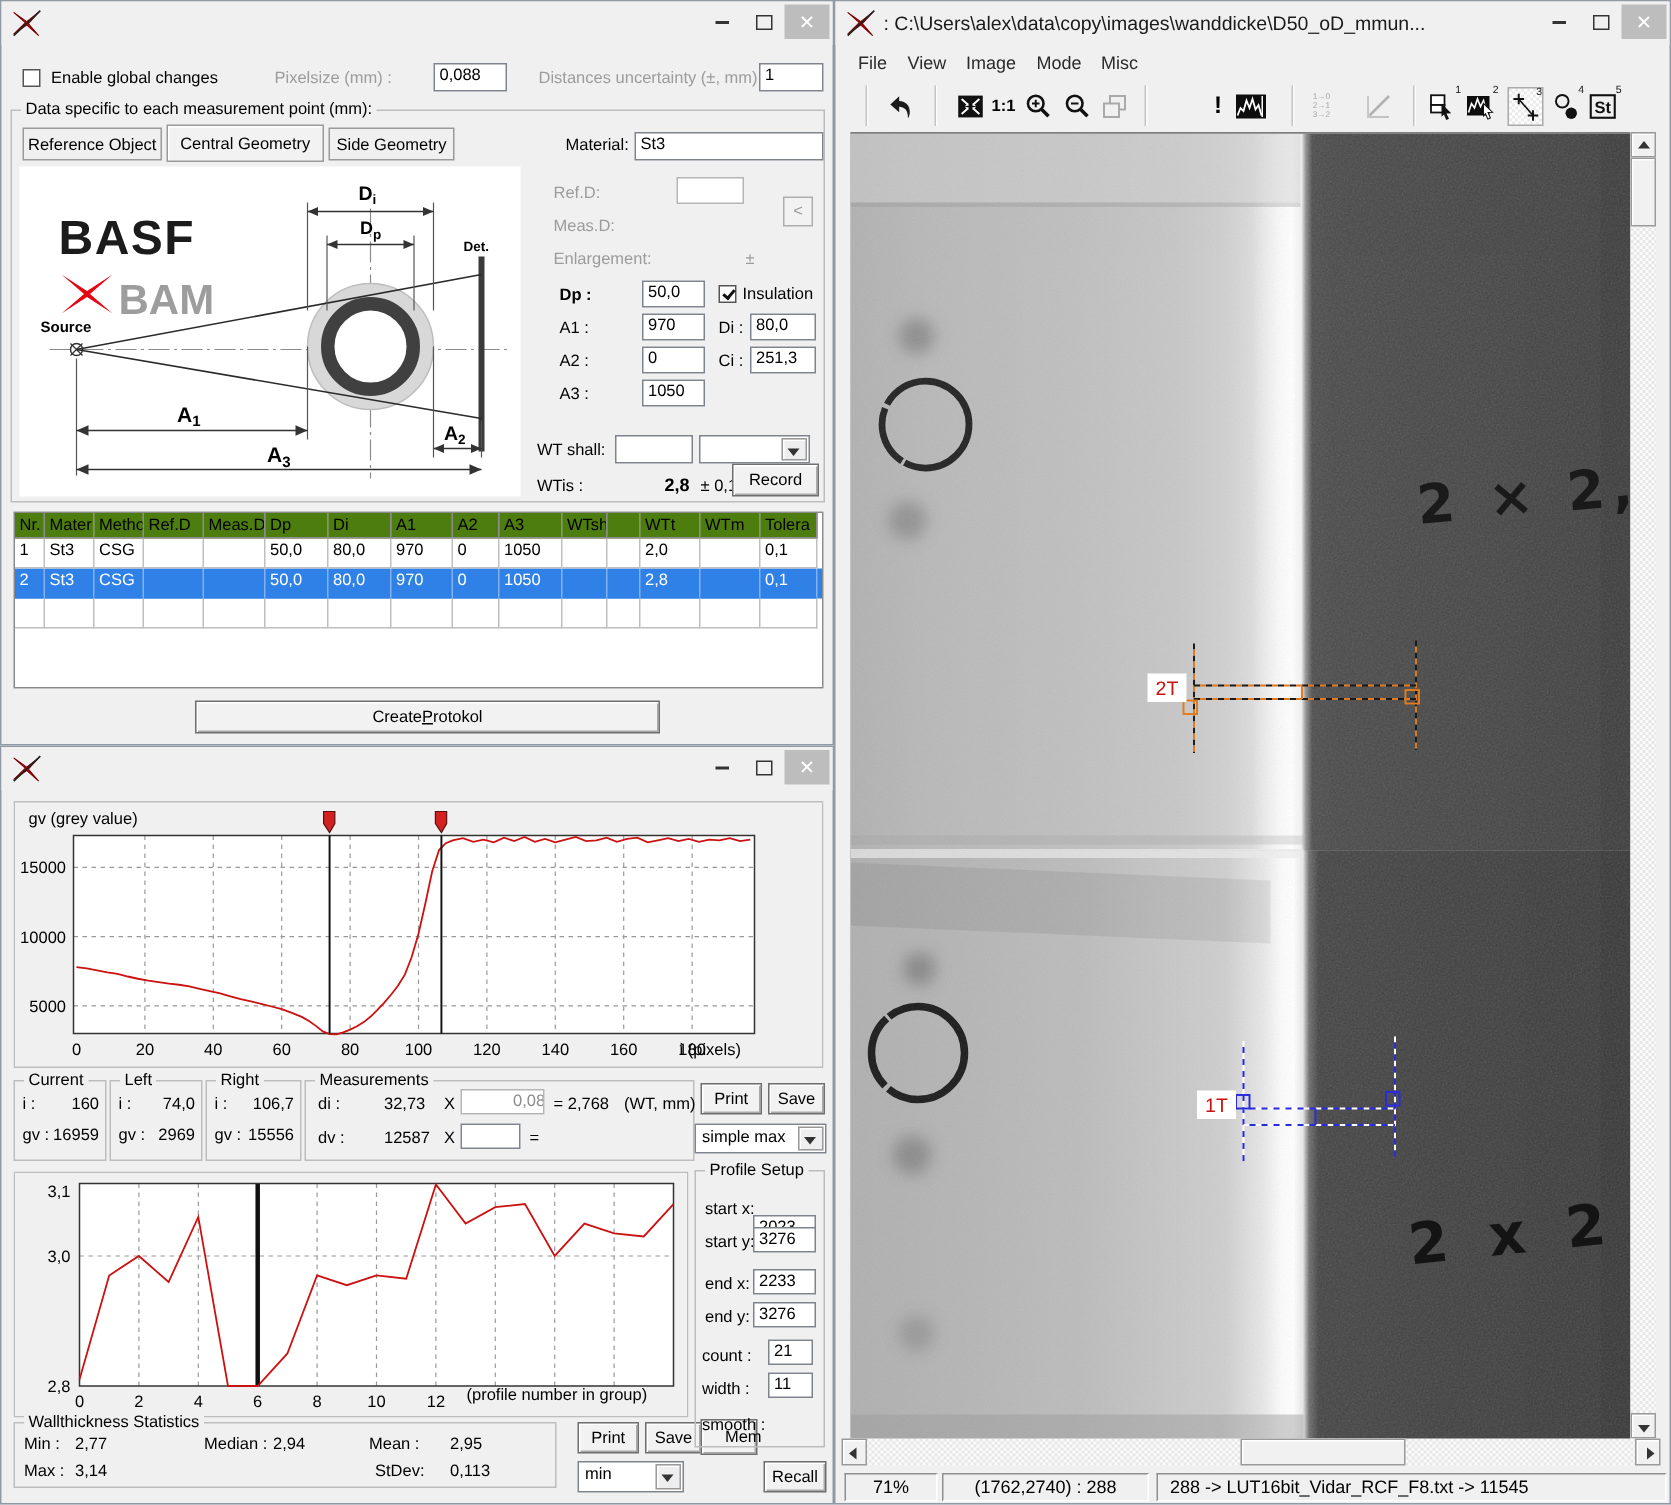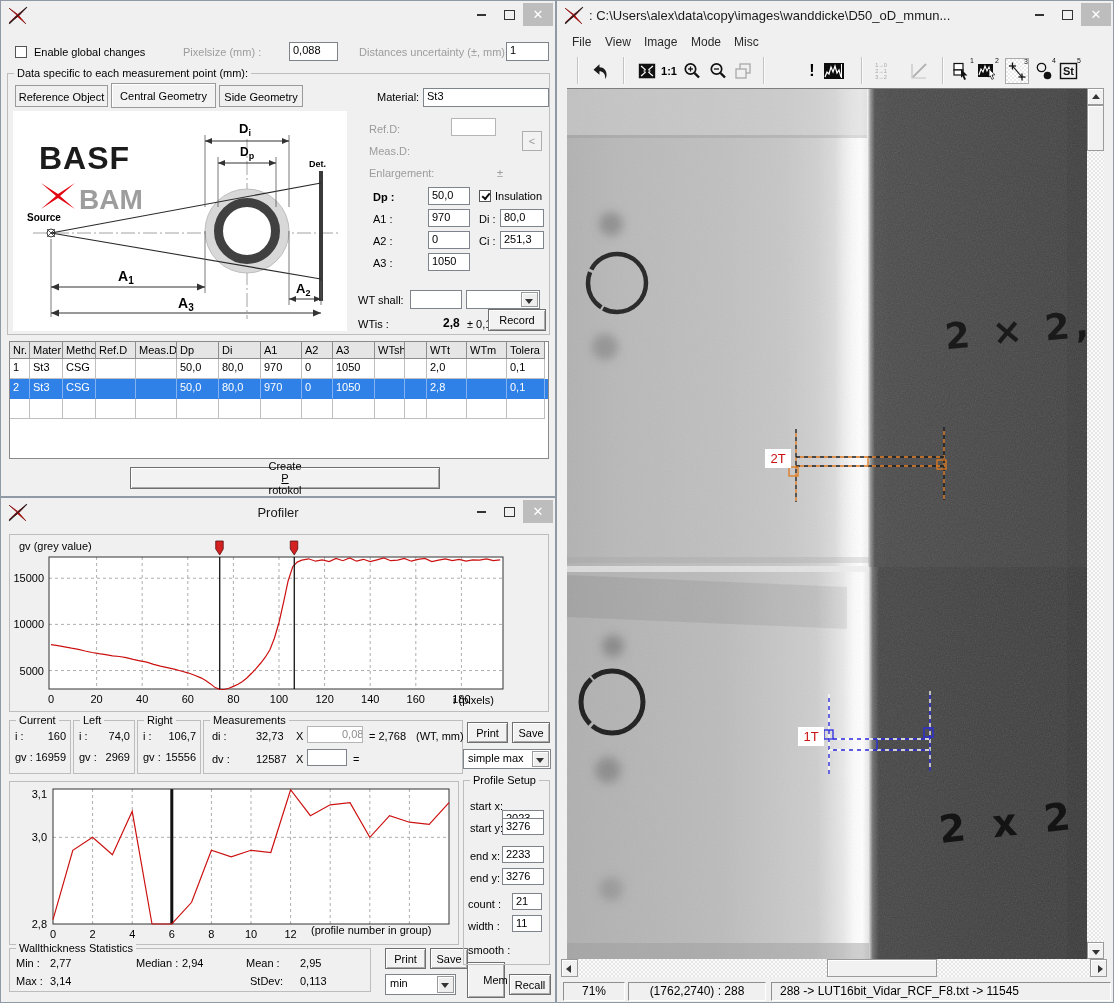--- a/index.html
+++ b/index.html
@@ -34,21 +34,21 @@
       box-shadow:inset 1px 1px 0 #fff;}
   .combo .ca::after{content:"";position:absolute;left:3px;top:6px;border:4px solid transparent;border-top:5px solid #333;}
   .tab{position:absolute;height:22px;border:1px solid #9a9a9a;background:#f0f0f0;text-align:center;
       line-height:22px;font-size:11px;box-sizing:border-box;}
   .tab.active{height:25px;top:82px;box-shadow:inset 1px 1px 0 #ffffff;z-index:3;background:#f2f2f2;}
   .tablebox{position:absolute;background:#fff;border:1px solid #8a8a8a;box-sizing:border-box;overflow:hidden;}
   .trow{display:flex;height:20px;}
   .trow.thead{height:17px;}
   .tcell{border-right:1px solid #bfbfbf;border-bottom:1px solid #bfbfbf;box-sizing:border-box;
       padding:2px 0 0 3px;overflow:hidden;white-space:nowrap;font-size:11px;}
-  .thead .tcell{border-right:1px solid #8d8d8d;border-bottom:1px solid #8d8d8d;background:#e5e5e5;}
+  .thead .tcell{border-right:1px solid #8d8d8d;border-bottom:1px solid #8d8d8d;background:#4d7c0f;}
   .trow.sel{background:#2f80e7;color:#fff;}
   .trow.sel .tcell{border-right-color:rgba(255,255,255,.4);border-bottom-color:#2f80e7;}
   .menu-item{position:absolute;top:34px;font-size:12px;color:#2a2a2a;}
   .tbtn{position:absolute;top:57px;width:24px;height:26px;display:flex;align-items:center;justify-content:center;}
   .tbtn.active{background:repeating-conic-gradient(#ffffff 0 25%, #ebebeb 0 50%) 0 0 / 4px 4px;border:1px solid #aaa;box-sizing:border-box;}
   .tsep{position:absolute;top:56px;height:27px;width:0;border-left:1px solid #c3c3c3;border-right:1px solid #fbfbfb;}
   .supn{position:absolute;top:-1px;right:0px;font-size:7px;color:#111;}
   .sb-btn{position:absolute;background:#f1f1f1;border:1px solid #9a9a9a;box-sizing:border-box;
      box-shadow:inset 1px 1px 0 #fff;}
   .tri{position:absolute;width:0;height:0;border:4px solid transparent;}
@@ -242,34 +242,33 @@
         <div class="tcell" style="width: 31px;"></div>
         <div class="tcell" style="width: 42px;"></div>
         <div class="tcell" style="width: 30px;"></div>
         <div class="tcell" style="width: 22px;"></div>
         <div class="tcell" style="width: 40px;"></div>
         <div class="tcell" style="width: 40px;"></div>
         <div class="tcell" style="width: 38px;"></div>
       </div>
     </div>
 
-  <div class="btn" style="left:129px;top:466px;width:310px;height:22px;flex-direction:column;">
+  <div class="btn" style="left:129px;top:466px;width:310px;height:22px;">
     <span>Create </span>
       <span style="text-decoration:underline">P</span>
       <span>rotokol</span>
   </div>
 </div>
 
 <div class="win" id="w-profiler" style="left:0;top:497px;width:556px;height:506px;">
   <div class="titlebar">
     <svg class="appicon" style="left:7px;top:5px;" viewBox="0 0 18 18">
       <path d="M1 2 L8 8.2 L1 15 L8.8 9.6 L16 16 L9.8 8.8 L16 2 L8.8 7.6 Z" fill="#cf0000" stroke="#7a0000" stroke-width="0.6"></path>
       <line x1="1" y1="16" x2="17" y2="1" stroke="#222" stroke-width="1"></line>
     </svg>
-    <div class="title-c">Profiler</div>
     <div class="wbtn" style="right:60px;"><span class="minbar"></span></div>
     <div class="wbtn" style="right:32px;"><span class="maxbox"></span></div>
     <div class="wbtn close" style="right:2px;width:30px;">✕</div>
   </div>
 
   <svg id="gv-svg" class="abs" style="left:8px;top:36px;" width="540" height="178" viewBox="0 0 540 178">
     <rect x="0.5" y="0.5" width="539" height="177" fill="#f0f0f0" stroke="#bdbdbd"></rect>
     <rect x="40" y="23" width="454" height="132" fill="#ffffff" stroke="none"></rect>
     <g id="gv-grid">
         <line x1="40" y1="136.538" x2="494" y2="136.538" stroke="#999" stroke-dasharray="3 3" stroke-width="0.8"></line>
@@ -399,21 +398,21 @@
     <span class="lbl" style="left:290px;top:8px;">2,95</span>
     <span class="lbl" style="left:240px;top:26px;">StDev:</span>
     <span class="lbl" style="left:290px;top:26px;">0,113</span>
   </div>
   <div class="btn" style="left:384px;top:450px;width:41px;height:21px;">Print</div>
   <div class="btn" style="left:429px;top:450px;width:38px;height:21px;">Save</div>
   <div class="combo" style="left:384px;top:476px;width:71px;height:21px;">
     <span class="cv">min</span>
     <span class="ca"></span>
   </div>
-  <div class="btn" style="left:466px;top:464px;width:38px;height:36px;padding-left:19px;">Mem</div>
+  <div class="btn" style="left:466px;top:448px;width:38px;height:24px;padding-left:19px;">Mem</div>
   <div class="btn" style="left:508px;top:476px;width:42px;height:21px;">Recall</div>
 
   <div class="gb" style="left:462px;top:282px;width:87px;height:185px;">
     <span class="lg">Profile Setup</span>
     <span class="lbl" style="left:6px;top:19px;">start x:</span>
     <span class="tb" style="left:38px;top:29px;width:42px;height:17px;">2023</span>
     <span class="lbl" style="left:6px;top:41px;">start y:</span>
     <span class="tb" style="left:38px;top:37px;width:42px;height:17px;">3276</span>
     <span class="lbl" style="left:6px;top:69px;">end x:</span>
     <span class="tb" style="left:38px;top:65px;width:42px;height:17px;">2233</span>

